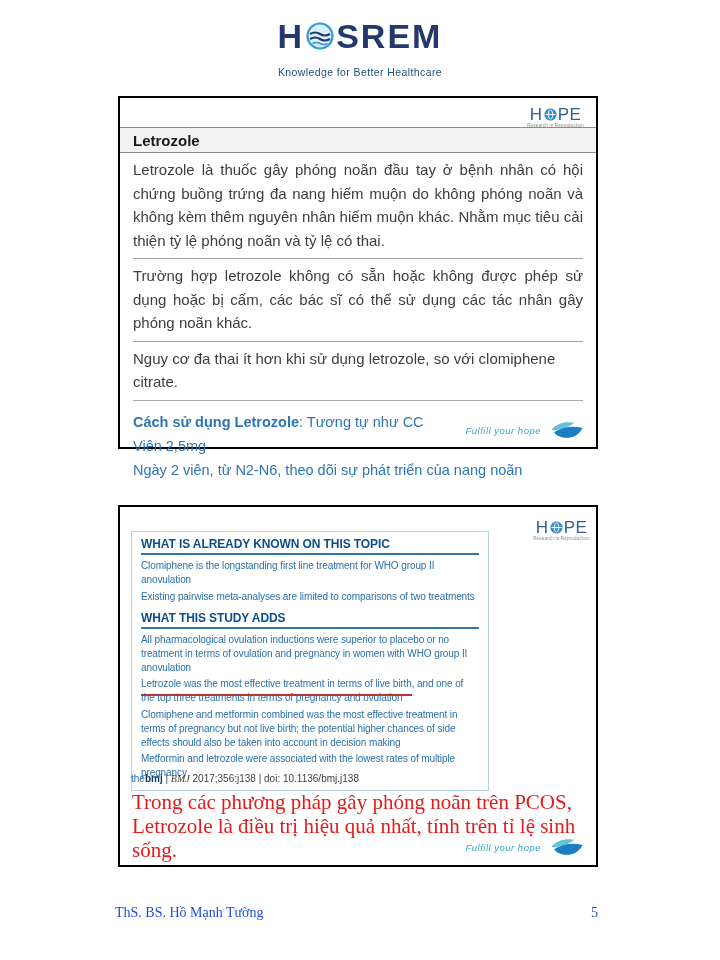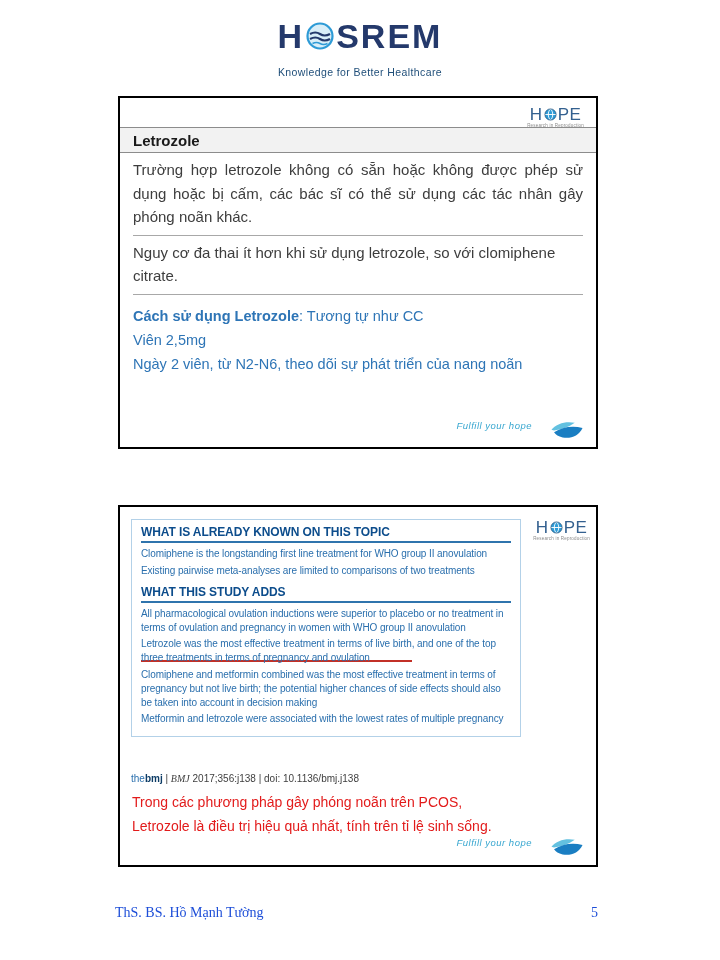--- a/index.html
+++ b/index.html
@@ -43,46 +43,46 @@
   .s1-body { padding:0 13px; }
   .s1-para {
     font-size:15px; line-height:23.5px; color:#3d3d3d;
     text-align:justify; padding:5px 0 6px 0;
     border-bottom:1px solid #a8a8a8;
   }
   .s1-para.single { text-align:left; }
   .s1-usage { padding:9px 13px 0 13px; font-size:14.5px; line-height:24px; color:#2e75b6; }
   .s1-usage b { font-weight:bold; }
 
-  .fulfill-row { position:absolute; display:flex; align-items:flex-start; gap:16px; }
+  .fulfill-row { position:absolute; display:flex; align-items:center; gap:7px; }
   #slide1 .fulfill-row { bottom:6px; right:10px; }
   #slide2 .fulfill-row { bottom:7px; right:10px; }
   .fulfill-text { font-size:9.5px; font-style:italic; color:#39a7d0; letter-spacing:0.5px; }
 
   
   .bmj-box {
-    position:absolute; left:11px; top:12px; width:390px;
+    position:absolute; left:11px; top:24px; width:358px;
     border:1px solid #b3d1e8; background:#fff;
     padding:5px 9px 7px 9px;
   }
   .bmj-h {
     font-size:12px; font-weight:bold; color:#0d4d8c; letter-spacing:-0.1px;
     border-bottom:2px solid #2f74ad; padding-bottom:2px; margin-bottom:4px;
   }
   .bmj-h.second { margin-top:7px; }
   .bmj-item { font-size:10px; line-height:14px; color:#2a6fad; margin:2.5px 0; letter-spacing:-0.1px; }
-  .red-underline { border-bottom:2px solid #c23027; padding-bottom:11px; }
+  .red-underline { border-bottom:2px solid #c23027; padding-bottom:5px; }
 
   .bmj-citation { position:absolute; left:11px; top:266px; font-size:10px; color:#3f3f3f; }
   .bmj-citation .c-the { color:#2a6fad;margin-top:10px; }
   .bmj-citation .c-bmj { color:#0d3c66; font-weight:bold; }
   .bmj-citation .c-journal { font-style:italic; font-family:"Liberation Serif",serif; }
 
   .s2-conclusion { position:absolute; left:12px; top:283px; width:460px;
-    font-size:14px; line-height:24px; color:#e21b1b; }
+    font-size:21px; line-height:24px; color:#e21b1b;font-family:Liberation Serif, serif; }
 
   
   .page-footer {
     position:absolute; left:115px; top:905px; width:483px;
     display:flex; justify-content:space-between;
     font-family:"Liberation Serif","DejaVu Serif",serif;
     font-size:14px; color:#1d4ed8;
   }
 </style>
 </head>
@@ -118,20 +118,21 @@
       </span>
       <span class="hope-letter">PE</span>
     </div>
     <div class="hope-sub">Research in Reproduction</div>
   </div>
 
   <div class="s1-spacer"></div>
   <div class="s1-band">Letrozole</div>
 
   <div class="s1-body">
+    <div class="s1-para">Letrozole là thuốc gây phóng noãn đầu tay ở bệnh nhân có hội chứng buồng trứng đa nang hiếm muộn do không phóng noãn và không kèm thêm nguyên nhân hiếm muộn khác. Nhằm mục tiêu cải thiện tỷ lệ phóng noãn và tỷ lệ có thai.</div>
     <div class="s1-para">Trường hợp letrozole không có sẵn hoặc không được phép sử dụng hoặc bị cấm, các bác sĩ có thể sử dụng các tác nhân gây phóng noãn khác.</div>
     <div class="s1-para single">Nguy cơ đa thai ít hơn khi sử dụng letrozole, so với clomiphene citrate.</div>
   </div>
 
   <div class="s1-usage">
     <div><b>Cách sử dụng Letrozole</b><span>: Tương tự như CC</span></div>
     <div>Viên 2,5mg</div>
     <div>Ngày 2 viên, từ N2-N6, theo dõi sự phát triển của nang noãn</div>
   </div>
 

